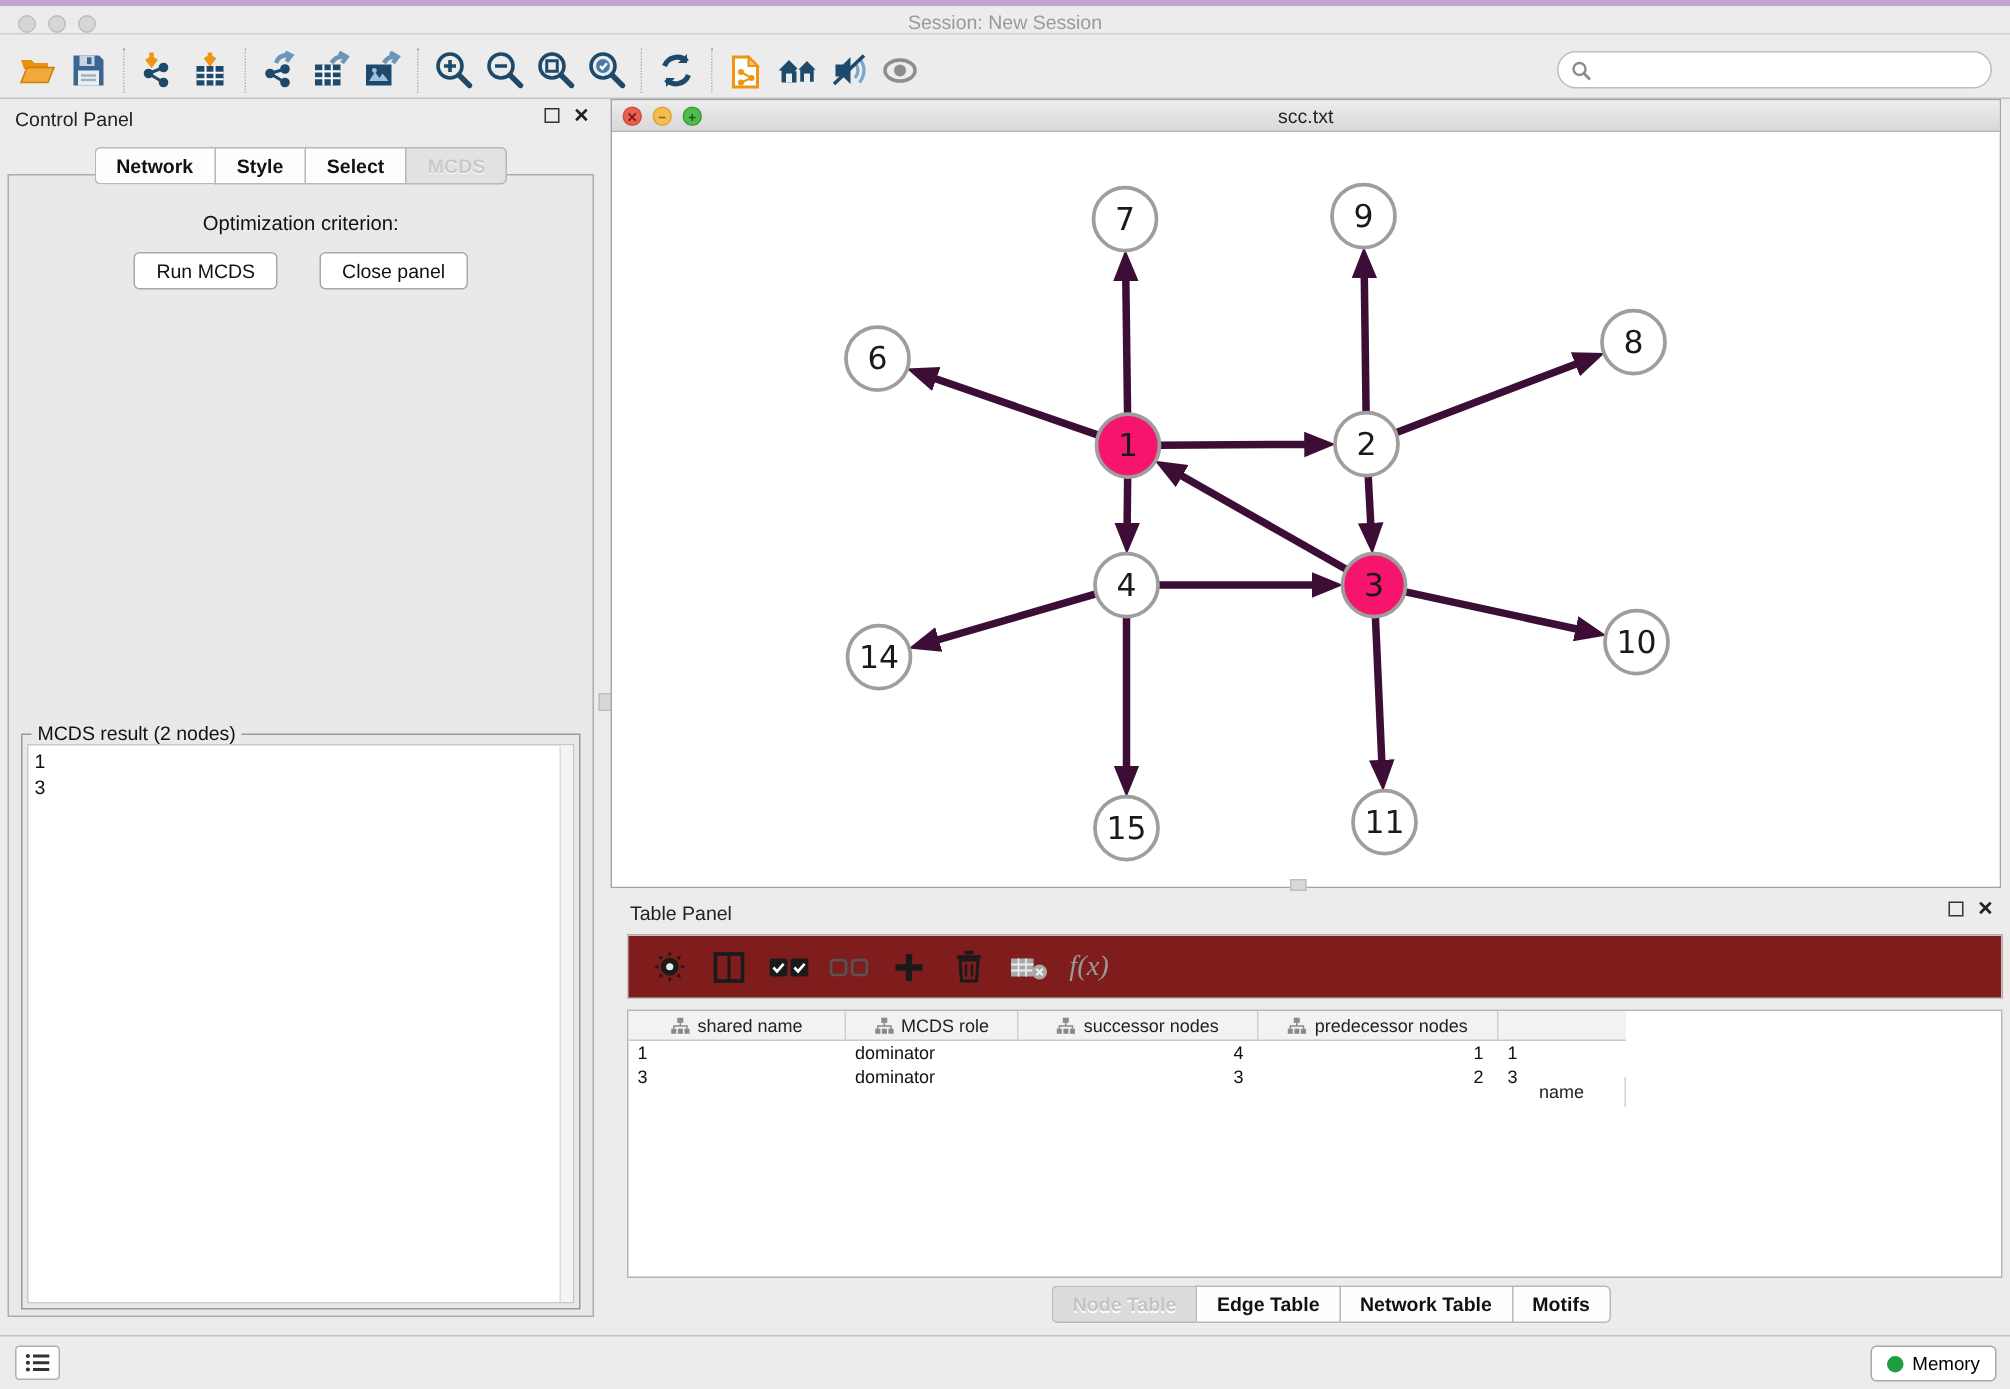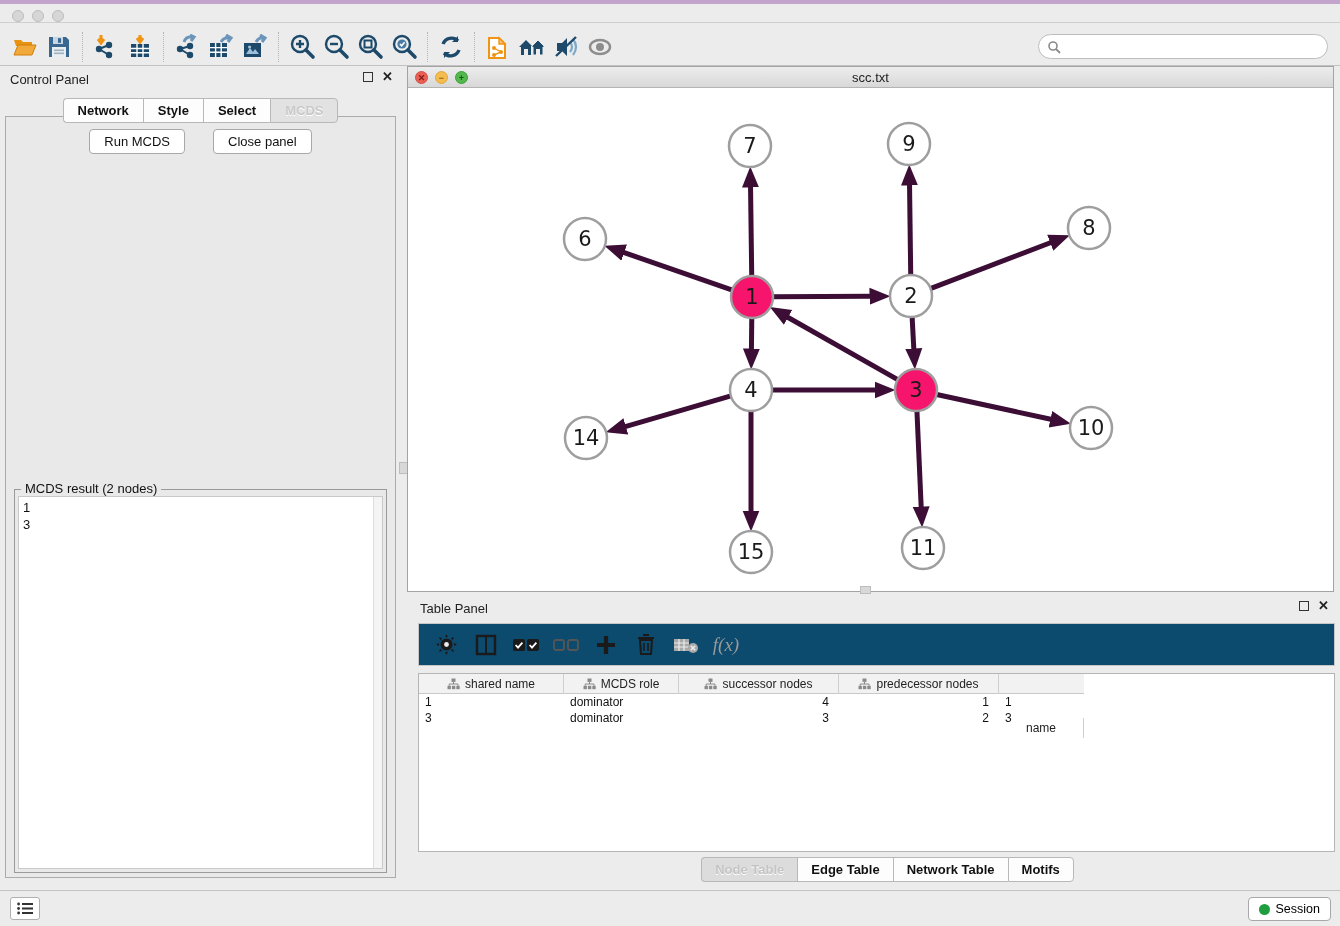--- a/index.html
+++ b/index.html
@@ -55,21 +55,21 @@
   .net-title { text-align:center; font-size:13px; color:#222; padding-top:3px; }
   .traffic { position:absolute; left:7px; top:4px; display:flex; gap:7px; }
   .tl { width:13px; height:13px; border-radius:50%; font-size:9px; font-weight:bold; text-align:center; line-height:12px; cursor:pointer; }
   .tl-red { background:#ec5f55; border:1px solid #d04f46; color:#7c1d14; }
   .tl-yellow { background:#f5bd4f; border:1px solid #dfa73e; color:#8a5d1a; }
   .tl-green { background:#53b94e; border:1px solid #3f9e3c; color:#115f11; }
   .net-canvas { position:absolute; left:0; top:21px; right:0; bottom:0; background:#fff; overflow:hidden; }
 
   
   .table-panel { position:absolute; left:410px; top:595px; width:927px; height:295px; background:#ececec; }
-  .tp-toolbar { position:absolute; left:8px; right:2px; top:28px; height:43px; border:1px solid #c6c6c6; background:#0c4a6e; display:flex; align-items:center; gap:10px; padding-left:12px; }
+  .tp-toolbar { position:absolute; left:8px; right:2px; top:28px; height:43px; border:1px solid #c6c6c6; background:#7f1d1d; display:flex; align-items:center; gap:10px; padding-left:12px; }
   .tp-btn { width:30px; height:30px; background:transparent; border:none; display:flex; align-items:center; justify-content:center; cursor:pointer; }
   .fx-label { font-family:"Liberation Serif",serif; font-style:italic; font-size:19px; color:#9a9a9a; }
   .tp-tablebox { position:absolute; left:8px; right:2px; top:78px; bottom:38px; border:1px solid #b5b5b5; background:#ffffff; overflow:hidden; }
   .tbl-header { display:flex; height:20px; border-bottom:1px solid #c9c9c9; background:#f2f2f2; width:665px; }
   .tbl-hcell { display:flex; align-items:center; justify-content:center; gap:5px; border-right:1px solid #cfcfcf; font-size:12px; color:#222; height:20px; }
   .tbl-row { display:flex; height:16px; font-size:12px; color:#111; width:665px; }
   .tbl-cell { padding:1px 10px 0 6px; overflow:hidden; white-space:nowrap; }
   .tp-tabs { position:absolute; left:0; right:0; bottom:8px; display:flex; justify-content:center; }
   .tp-tab { border:1px solid #b8b8b8; border-right:none; background:#fdfdfd; font-weight:bold; font-size:13px; padding:4px 13px; cursor:pointer; color:#111; }
   .tp-tab:first-child { border-radius:4px 0 0 4px;margin-left:28px; }
@@ -84,20 +84,21 @@
 </style>
 </head>
 <body>
 
 <div class="titlebar">
   <div class="tl-dots">
     <span class="tl-dot"></span>
     <span class="tl-dot"></span>
     <span class="tl-dot"></span>
   </div>
+  <div class="main-title">Session: New Session</div>
 </div>
 
 <div class="toolbar">
   <button class="tb-btn" title="Open">
     <svg width="26" height="26" viewBox="0 0 26 26">
         <path d="M2 6 h7 l2 2 h9 v4 H4 z" fill="#e8920f"></path>
         <path d="M2 21 L6 11 h18 L20 21 z" fill="#f2a93b" stroke="#d07e08" stroke-width="1"></path>
       </svg>
   </button>
   <button class="tb-btn" title="Save">
@@ -240,20 +241,21 @@
       <span class="icon-close">✕</span>
     </span>
   </div>
   <div class="cp-tabs" id="cp-tabs">
       <button class="cp-tab">Network</button>
       <button class="cp-tab">Style</button>
       <button class="cp-tab">Select</button>
       <button class="cp-tab active">MCDS</button>
     </div>
   <div class="cp-body">
+    <div class="opt-label">Optimization criterion:</div>
     <div class="cp-buttons">
       <button class="btn">Run MCDS</button>
       <button class="btn">Close panel</button>
     </div>
     <div class="result-box">
       <div class="result-legend">MCDS result (2 nodes)</div>
       <div class="result-text" id="result-lines">
         <div>1</div>
           <div>3</div>
           <div class="result-scroll"></div>
@@ -481,15 +483,15 @@
   <button class="sb-left">
     <svg width="16" height="13" viewBox="0 0 16 13">
         <circle cx="1.6" cy="2" r="1.4" fill="#333"></circle>
         <circle cx="1.6" cy="6.5" r="1.4" fill="#333"></circle>
         <circle cx="1.6" cy="11" r="1.4" fill="#333"></circle>
         <path d="M5 2 h11 M5 6.5 h11 M5 11 h11" stroke="#333" stroke-width="2"></path>
       </svg>
   </button>
   <button class="sb-mem">
     <span class="mem-dot"></span>
-    <span>Session</span>
+    <span>Memory</span>
   </button>
 </div>
 
 </body></html>

